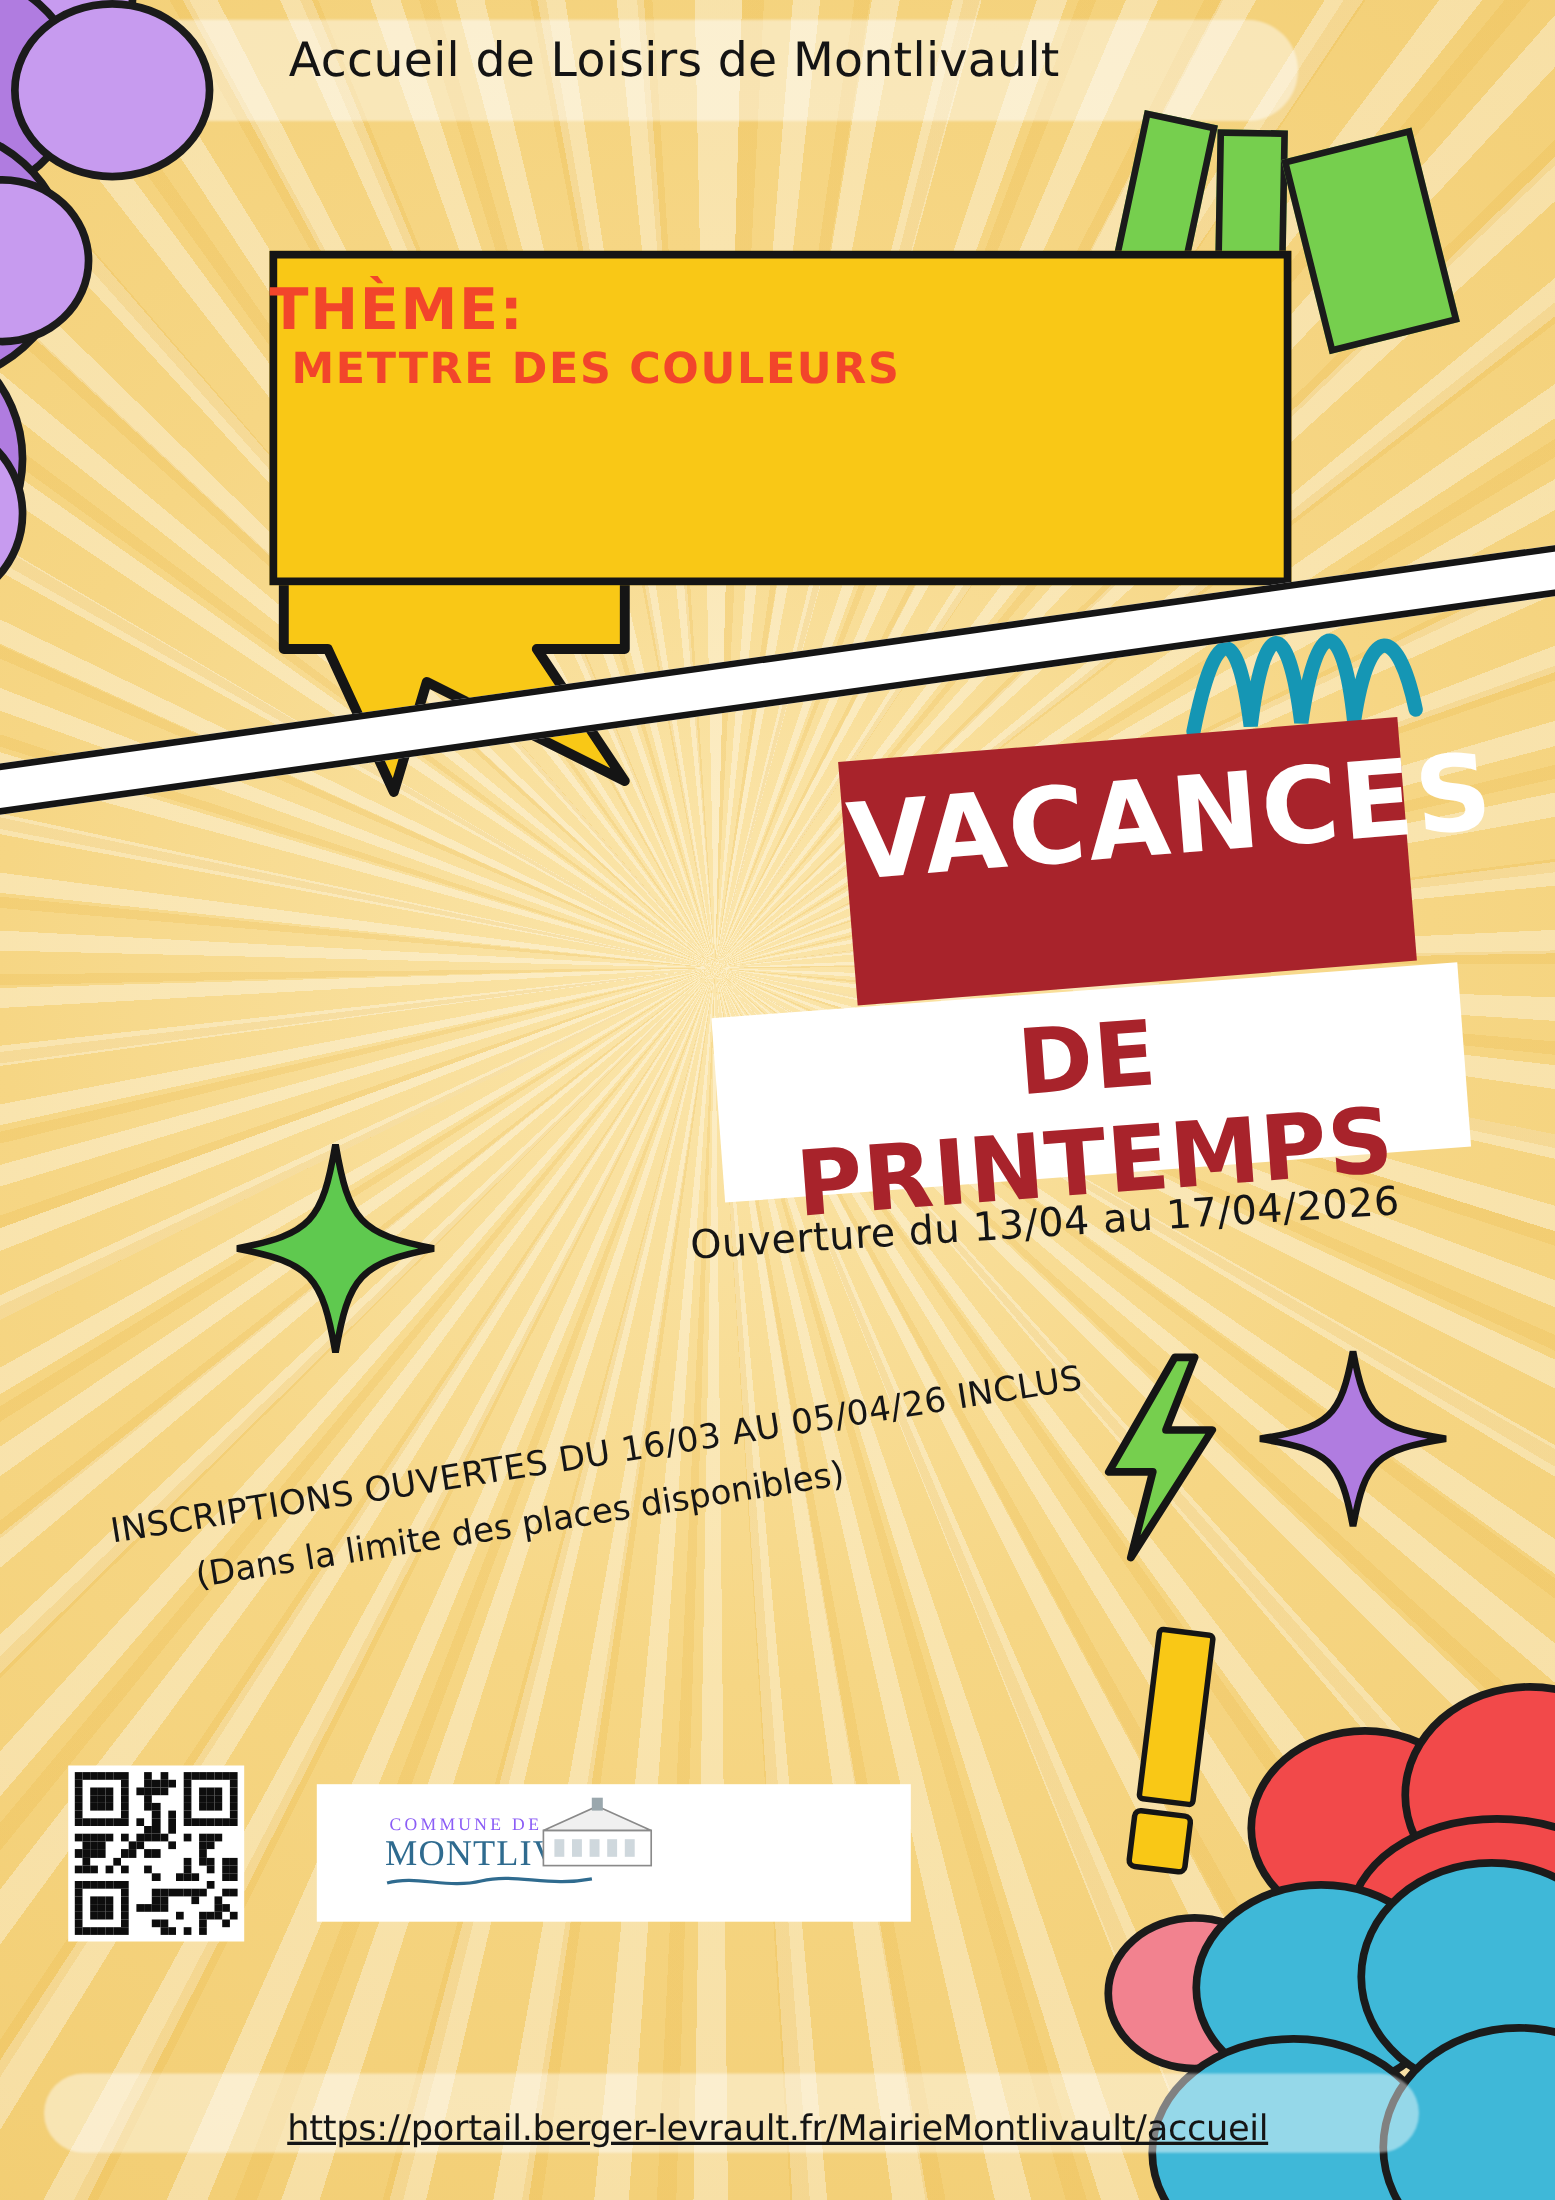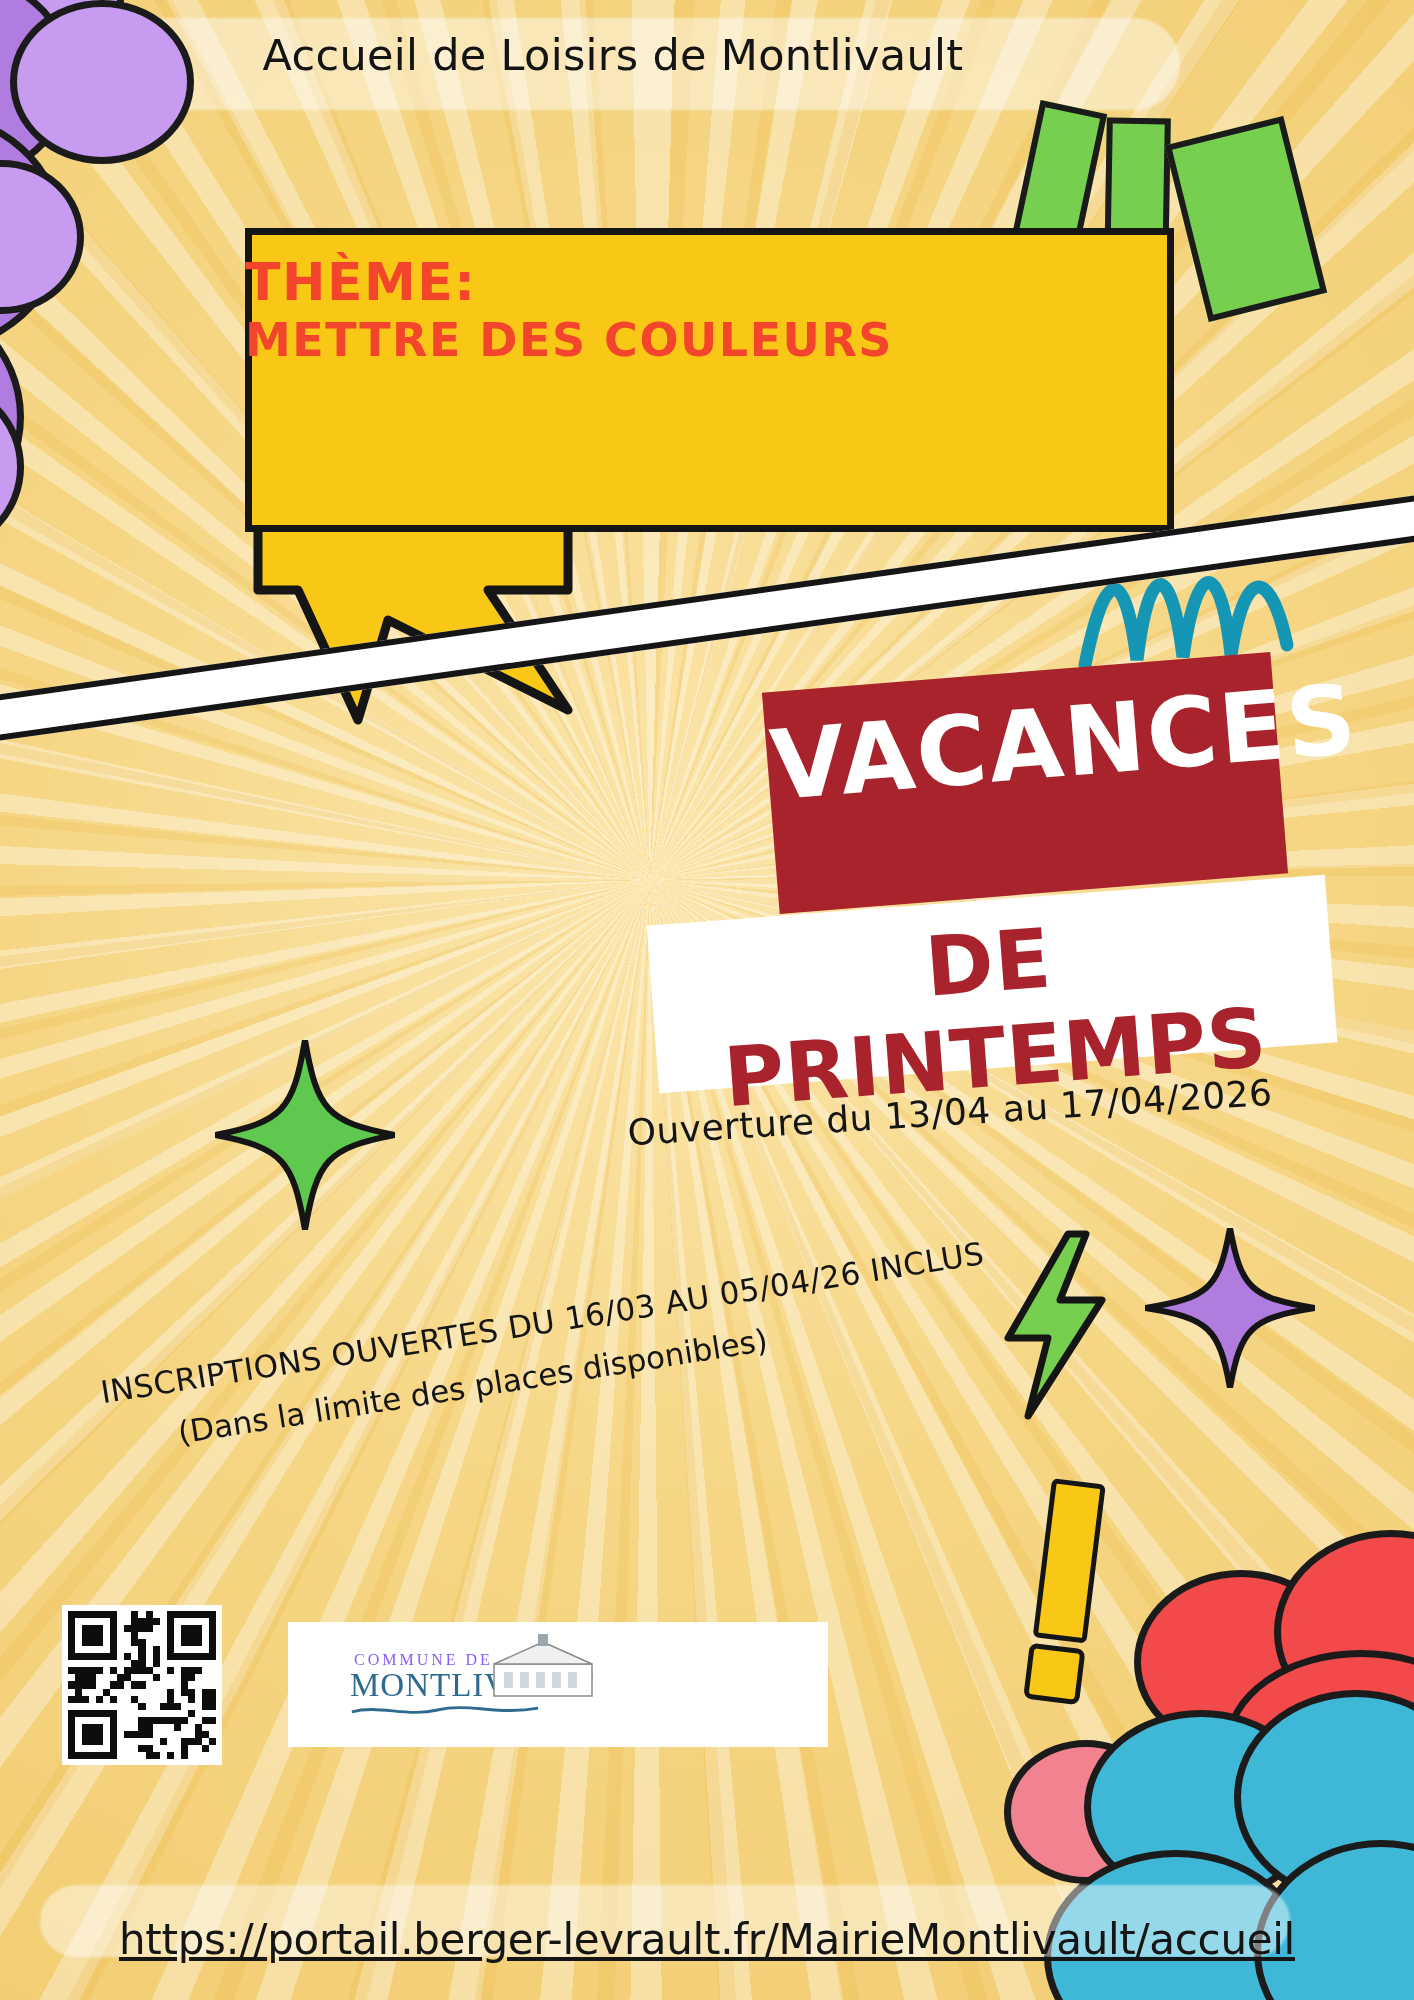--- a/index.html
+++ b/index.html
@@ -124,21 +124,21 @@
     top: 252px;
     width: 915px;
     text-align: left;
     color: #f2452b;
     font-family: "DejaVu Sans", sans-serif;
     font-weight: bold;
     line-height: 1.18;
     letter-spacing: 1.5px;
   }
   .theme-line1 { font-size: 52px; }
-  .theme-line2 { font-size: 46px; }
+  .theme-line2 { font-size: 39px; padding-left: 20px; }
   .theme-line3 { font-size: 60px; }
 
   
   .squiggle {
     position: absolute;
     left: 1075px;
     top: 545px;
     width: 230px;
     height: 130px;
   }
@@ -315,21 +315,21 @@
     border-radius: 36px;
     filter: blur(1px);
   }
   .url-text {
     position: absolute;
     left: 0;
     top: 1915px;
     width: 1414px;
     text-align: center;
     font-family: "DejaVu Sans", sans-serif;
-    font-size: 42px;
+    font-size: 32px;
     color: #151515;
     text-decoration: underline;
     letter-spacing: -0.3px;
   }
 
   
   .qr {
     position: absolute;
     left: 62px;
     top: 1605px;

